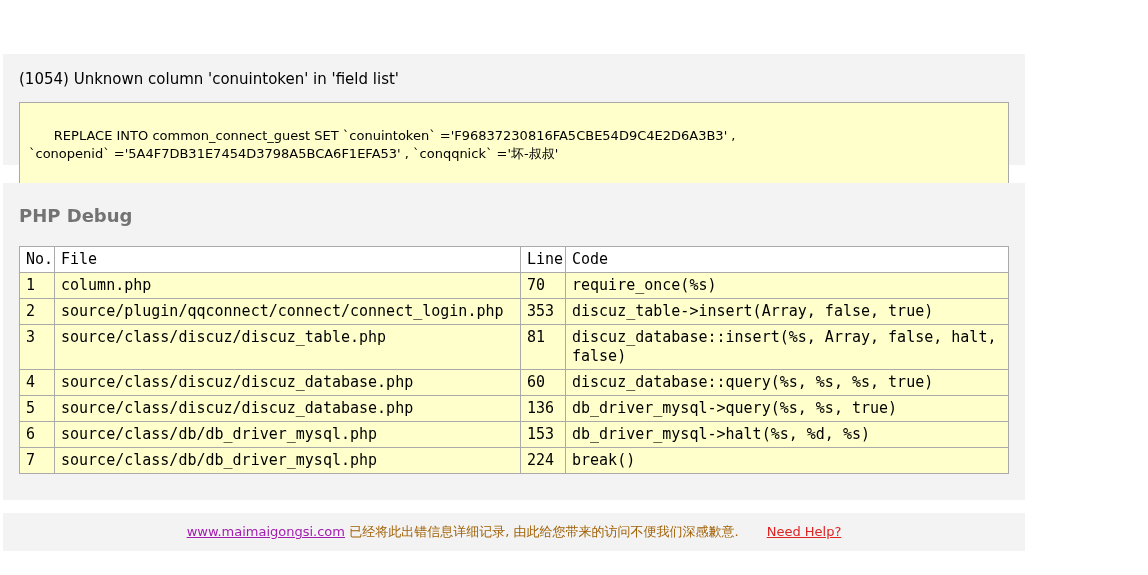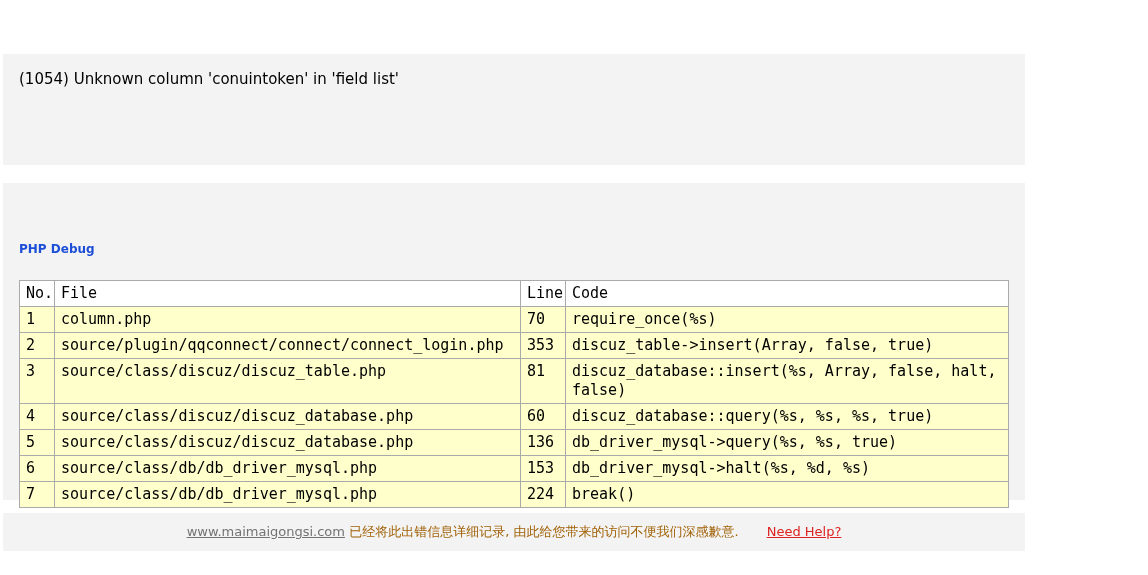--- a/index.html
+++ b/index.html
@@ -39,22 +39,22 @@
     border: 1px solid #a9a9a9;
     padding: 6px 9px;
     font-size: 13px; line-height: 18px;
     white-space: pre-wrap;
     word-break: break-all;
     color: #000;
     width: 990px;
   }
 
   .debug-heading {
-    margin: 41px 0 21px 0;
-    font-size: 12px; line-height: 19px; font-weight: bold; color: #1d4ed8;
+    margin: 7px 0 21px 0;
+    font-size: 18px; line-height: 19px; font-weight: bold; color: #737373;
   }
   table.debug-table {
     border-collapse: separate;
     border-spacing: 1px;
     background: #aaaaaa;
     width: 990px;
     table-layout: fixed;
   }
   table.debug-table th, table.debug-table td {
     font-family: "DejaVu Sans Mono", "Liberation Mono", monospace;
@@ -63,32 +63,36 @@
     padding: 3px 6px;
     overflow: hidden;
   }
   table.debug-table th { background: #ffffff; }
   table.debug-table td { background: #ffffcc; }
   col.c-no   { width: 34px; }
   col.c-file { width: 465px; }
   col.c-line { width: 44px; }
 
   #panel-footer a { text-decoration: underline; cursor: pointer; }
-  a.site-link { color: #737373; }
+  a.site-link { color: #a21caf; }
   a.help-link { color: #dd2222; margin-left: 24px; }
   .footer-message { color: #a16207; }
 </style>
 </head>
 <body>
 
 <div class="page">
 
 
   <section class="panel" id="panel-error">
     <div class="error-message">(1054) Unknown column 'conuintoken' in 'field list'</div>
+    <div class="sql-box">
+      <span>REPLACE INTO common_connect_guest SET `conuintoken` ='F96837230816FA5CBE54D9C4E2D6A3B3' ,
+`conopenid` ='5A4F7DB31E7454D3798A5BCA6F1EFA53' , `conqqnick` ='坏-叔叔'</span>
+    </div>
   </section>
 
   <section class="panel" id="panel-debug">
     <p class="debug-heading">PHP Debug</p>
     <table class="debug-table">
       <colgroup>
         <col class="c-no">
           <col class="c-file">
           <col class="c-line">
           <col class="c-code">

